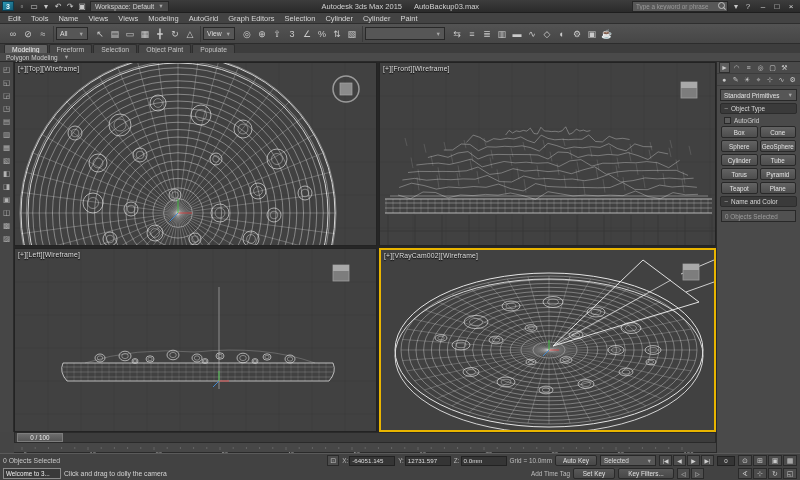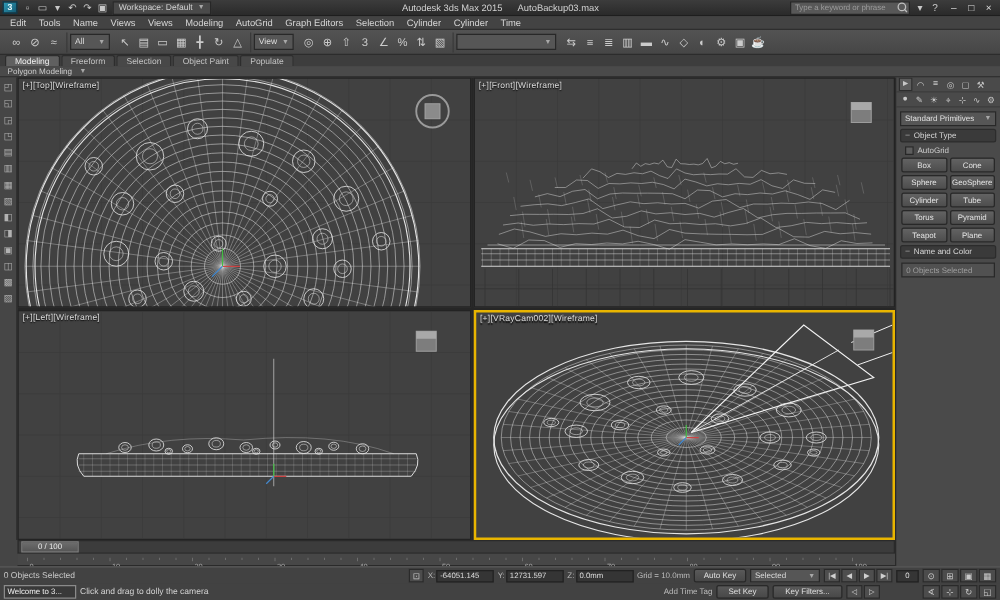--- a/index.html
+++ b/index.html
@@ -142,21 +142,21 @@
       <span class="menu-item">Tools</span>
       <span class="menu-item">Name</span>
       <span class="menu-item">Views</span>
       <span class="menu-item">Views</span>
       <span class="menu-item">Modeling</span>
       <span class="menu-item">AutoGrid</span>
       <span class="menu-item">Graph Editors</span>
       <span class="menu-item">Selection</span>
       <span class="menu-item">Cylinder</span>
       <span class="menu-item">Cylinder</span>
-      <span class="menu-item">Time</span>
+      <span class="menu-item">Paint</span>
     </div>
 
   <div class="toolbar">
     <div class="tgroup">
 
     <span class="tibtn">∞</span>
         <span class="tibtn">⊘</span>
         <span class="tibtn">≈</span>
       </div>
     <div class="tdd">

